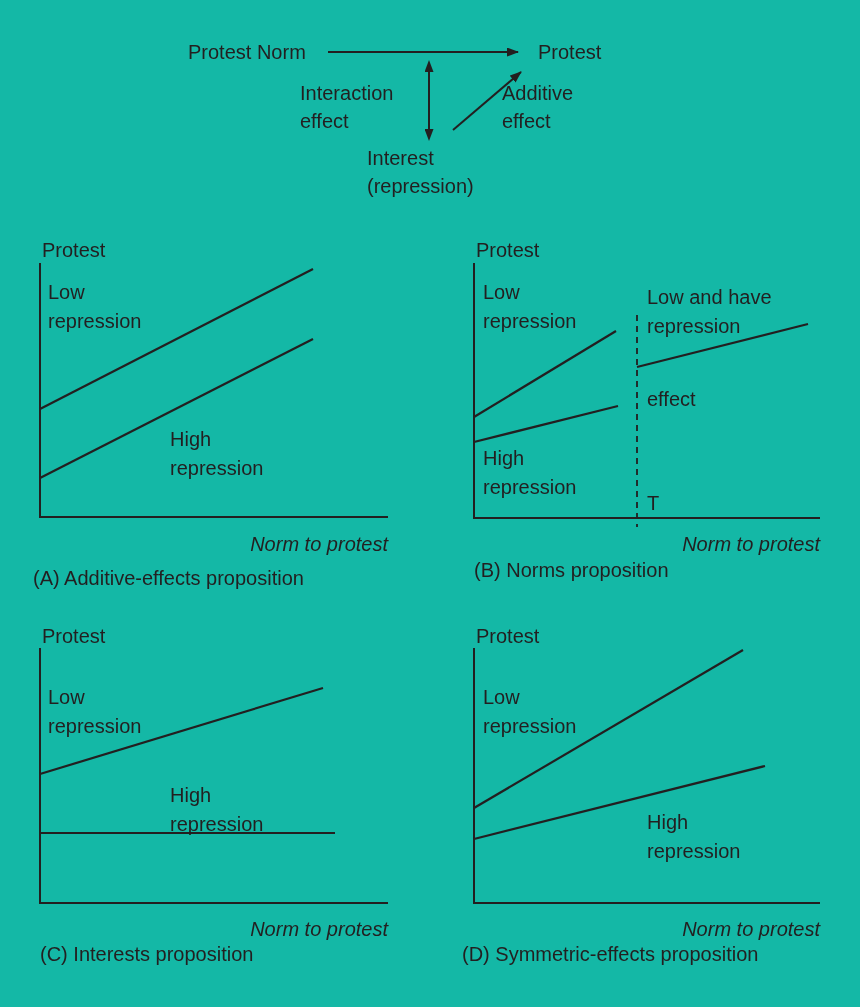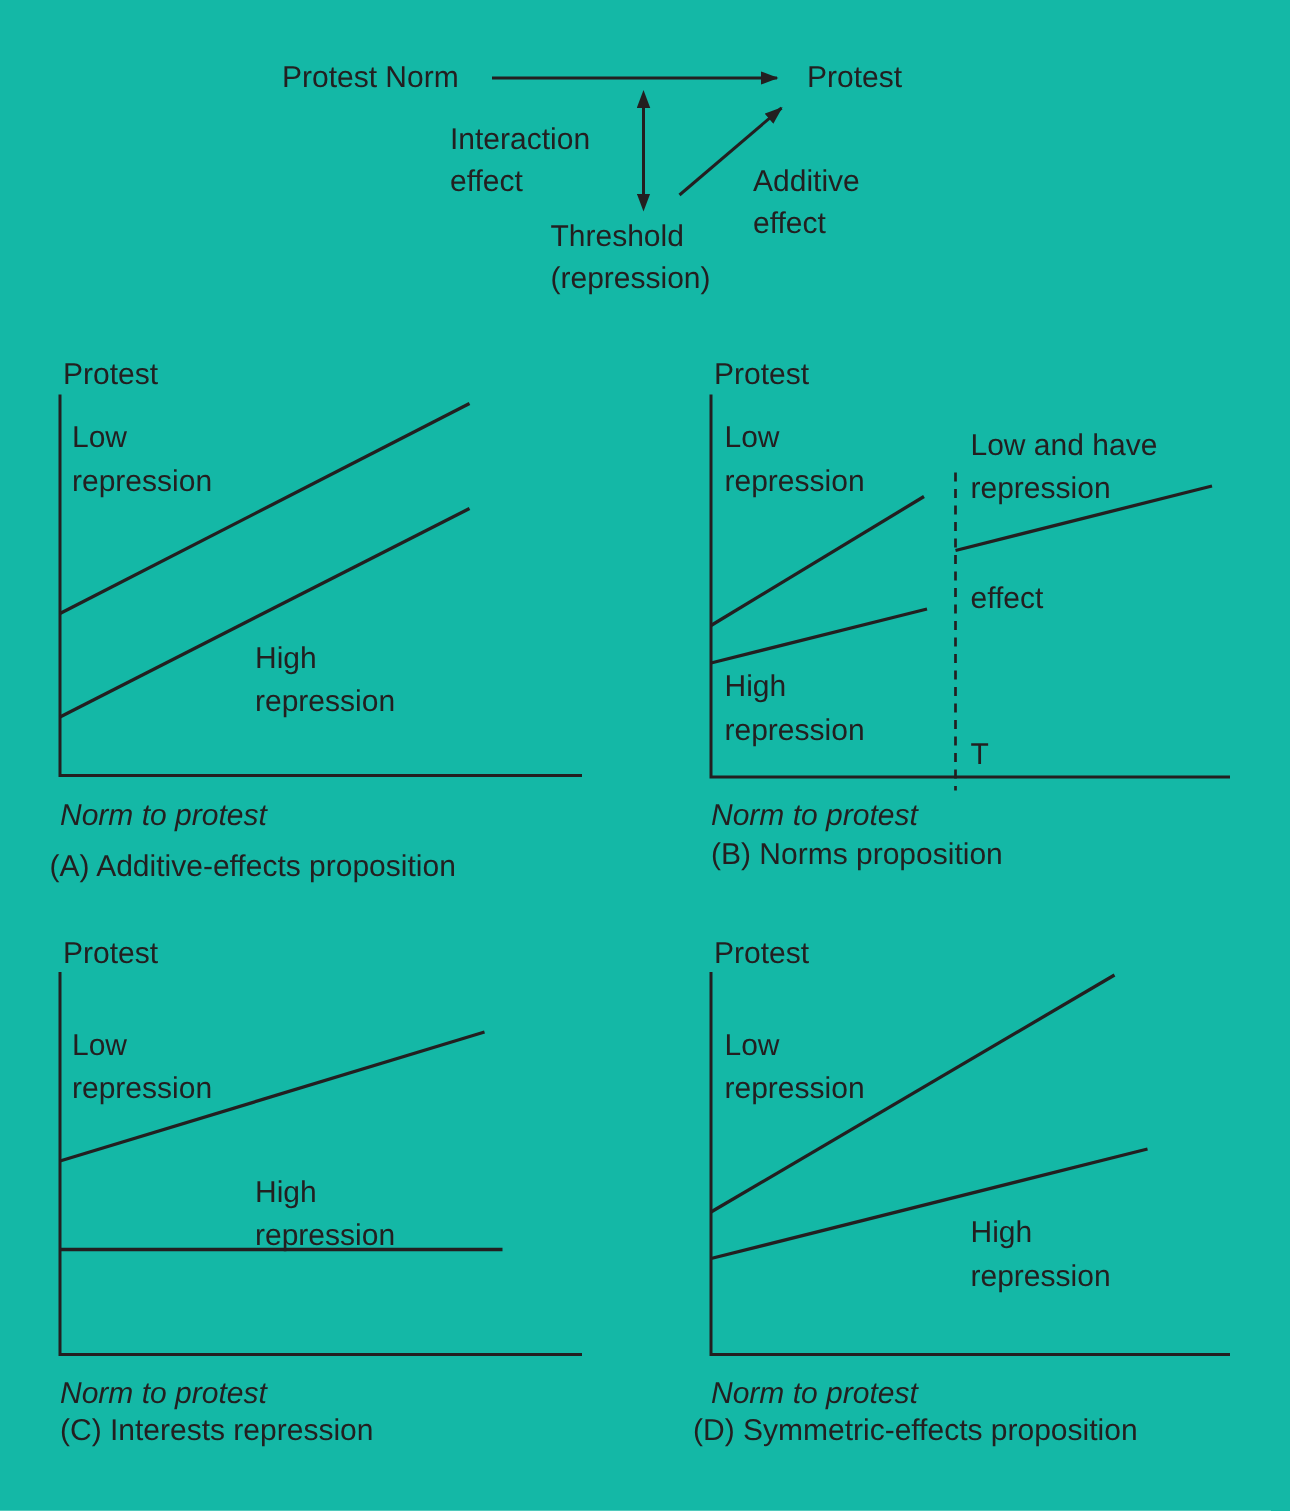--- a/index.html
+++ b/index.html
@@ -17,21 +17,21 @@
     font-size:20px;
     line-height:28px;
     white-space:nowrap;
     color:#231f20;
   }
   .stack span{display:block;}
   .lh29{line-height:29px;}
   .lh30{line-height:30px;}
   .b{font-weight:400;}
   .it{font-style:italic;}
-  .center{text-align:left;}
+  .center{text-align:right;}
   .inline span, .inline b{display:inline;}
 </style>
 </head>
 <body>
 
 <div id="figure-root">
 
   <svg id="strokes" width="860" height="1007" viewBox="0 0 860 1007">
     <defs>
       <marker id="arr" markerUnits="userSpaceOnUse" markerWidth="14" markerHeight="11" refX="11" refY="4.5" orient="auto">
@@ -68,26 +68,26 @@
     <line x1="474" y1="839" x2="765" y2="766" stroke="#231f20" stroke-width="2.2"></line>
   </svg>
 
   <div>
     <div class="txt" style="left:188px;top:38px">Protest Norm</div>
     <div class="txt" style="left:538px;top:38px">Protest</div>
     <div class="txt stack" style="left:300px;top:79px">
       <span>Interaction</span>
       <span>effect</span>
     </div>
-    <div class="txt stack" style="left:502px;top:107px">
+    <div class="txt stack" style="left:502px;top:79px">
       <span>Additive</span>
       <span>effect</span>
     </div>
     <div class="txt stack" style="left:367px;top:144px">
-      <span>Threshold</span>
+      <span>Interest</span>
       <span>(repression)</span>
     </div>
   </div>
 
   <div>
     <div class="txt" style="left:42px;top:236px">Protest</div>
     <div class="txt stack lh29" style="left:48px;top:278px">
       <span class="b">Low</span>
       <span>repression</span>
     </div>
@@ -125,21 +125,21 @@
     <div class="txt" style="left:42px;top:622px">Protest</div>
     <div class="txt stack lh29" style="left:48px;top:683px">
       <span class="b">Low</span>
       <span>repression</span>
     </div>
     <div class="txt stack lh29" style="left:170px;top:781px">
       <span class="b">High</span>
       <span>repression</span>
     </div>
     <div class="txt it center" style="left:40px;top:915px;width:348px">Norm to protest</div>
-    <div class="txt" style="left:40px;top:940px">(C) Interests repression</div>
+    <div class="txt" style="left:40px;top:940px">(C) Interests proposition</div>
   </div>
 
   <div>
     <div class="txt" style="left:476px;top:622px">Protest</div>
     <div class="txt stack lh29" style="left:483px;top:683px">
       <span class="b">Low</span>
       <span>repression</span>
     </div>
     <div class="txt stack lh29" style="left:647px;top:808px">
       <span class="b">High</span>

